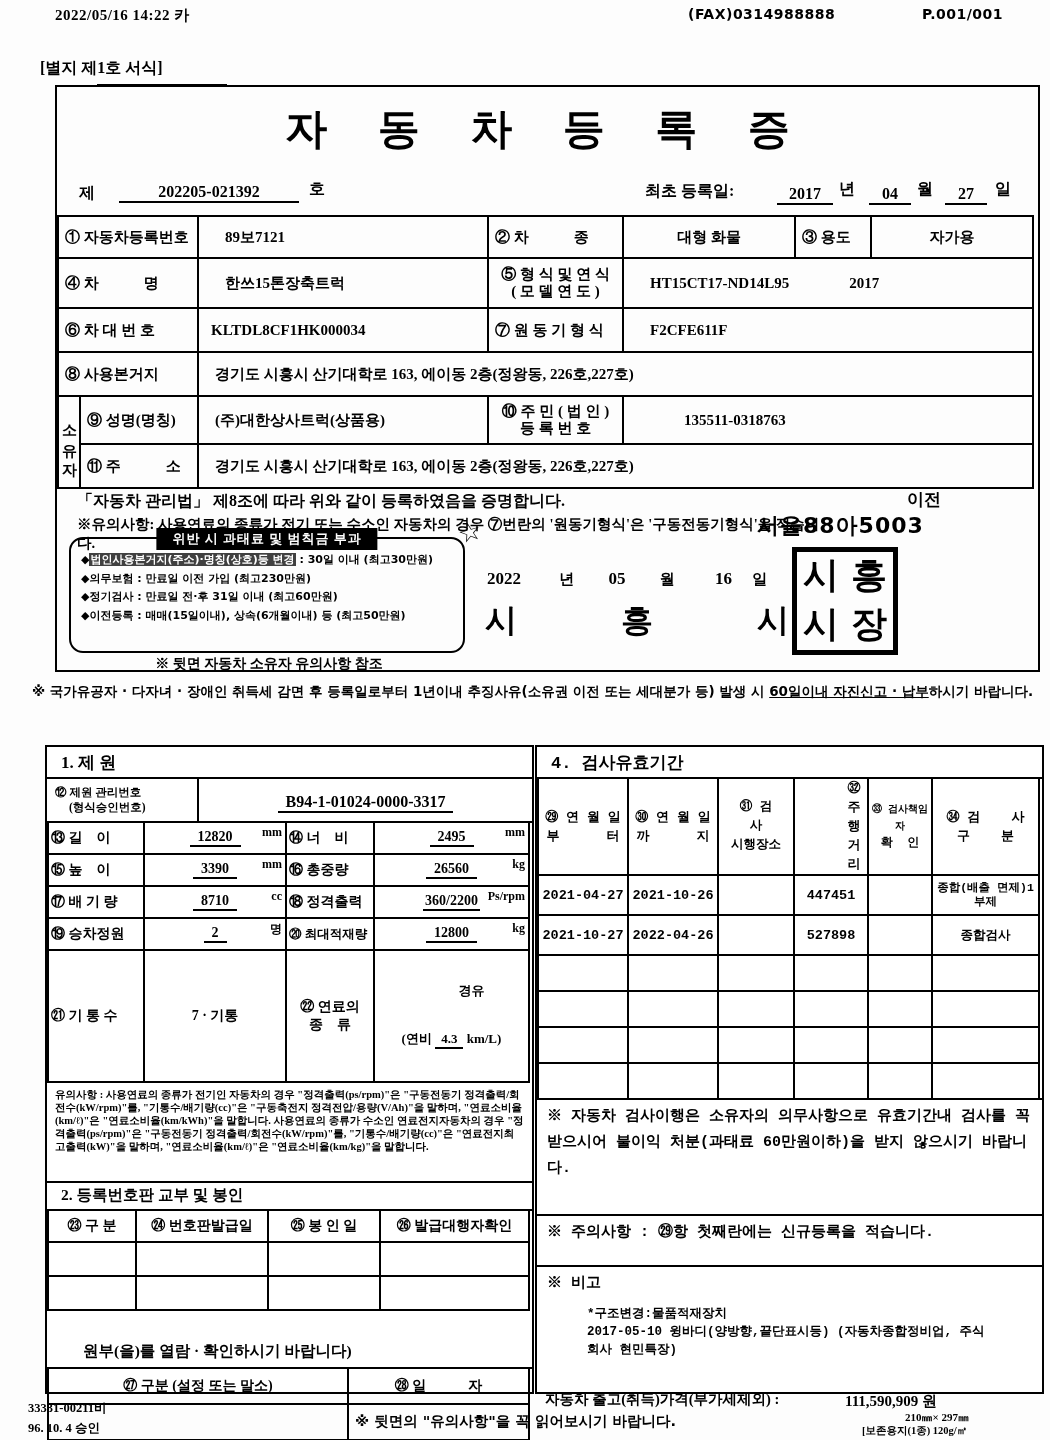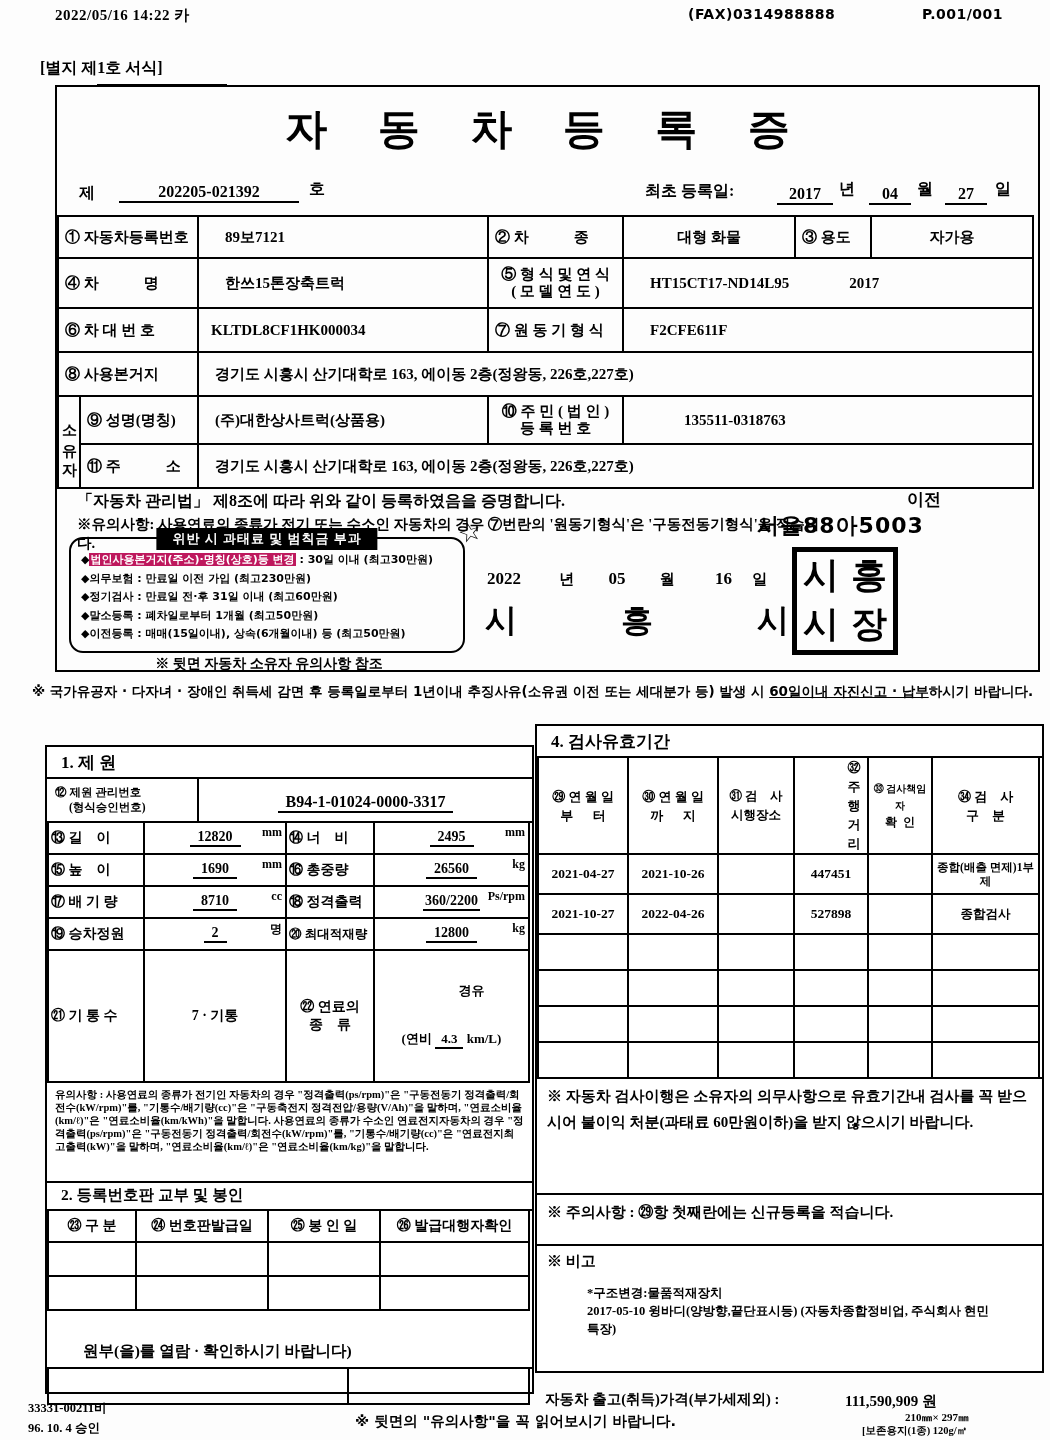--- a/index.html
+++ b/index.html
@@ -22,21 +22,21 @@
   table.cert td.lab2{text-align:center;white-space:pre-wrap;line-height:17px;}
   table.cert td.val{padding-left:26px;}
   td.owner-v{writing-mode:vertical-rl;text-orientation:upright;text-align:center;padding:0;font-size:14px;letter-spacing:4px;}
   .stmt{font-size:16px;line-height:24px;}
   .hand{font-family:"DejaVu Sans",sans-serif;font-weight:bold;}
   
   .warnbox{border:2px solid #000;border-radius:14px;}
   .warntitle{position:absolute;top:-11px;left:50%;transform:translateX(-50%);background:#000;color:#fff;
     font-size:13px;padding:2px 16px;white-space:nowrap;letter-spacing:1px;}
   .warnlist{padding:12px 8px 4px 10px;font-size:11px;line-height:18.5px;font-family:"DejaVu Sans",sans-serif;}
-  .hl{background:#be185d;color:#fff;padding:0 1px;}
+  .hl{background:#404040;color:#fff;padding:0 1px;}
   
   .lowbox{border:2px solid #000;background:#fff;}
   .sect-title{font-size:17px;padding:4px 0 12px 14px;border-bottom:2px solid #000;box-sizing:border-box;}
   table.grid{border-collapse:collapse;table-layout:fixed;margin-top:-2px;}
   table.grid td{border:2px solid #000;font-size:14px;text-align:center;vertical-align:middle;padding:0 2px;white-space:pre-wrap;}
   .unitcell{position:relative;}
   .unit{position:absolute;right:3px;top:2px;font-size:12px;}
   .vund{border-bottom:2px solid #000;padding:0 8px;display:inline-block;}
   .smallnote{font-size:10.5px;line-height:13px;padding:5px 8px;border-bottom:2px solid #000;box-sizing:border-box;font-weight:bold;}
   .notice-p{font-size:15px;line-height:26px;padding:4px 10px;border-bottom:2px solid #000;box-sizing:border-box;}
@@ -127,21 +127,20 @@
   <div class="abs" style="left:20px;top:428px;width:760px;font-size:14.5px;">※유의사항: 사용연료의 종류가 전기 또는 수소인 자동차의 경우 ⑦번란의 '원동기형식'은 '구동전동기형식'을 적습니다.</div>
   <div class="abs hand" style="left:700px;top:424px;font-size:22px;letter-spacing:1px;">서울88아5003</div>
 
   <div class="abs warnbox" style="left:12px;top:450px;width:392px;height:112px;">
     <div class="warntitle">위반 시 과태료 및 범칙금 부과</div>
     <div class="abs hand" style="right:-18px;top:-22px;font-size:26px;transform:rotate(-15deg);">☆</div>
     <div class="warnlist">
       <div><span>◆</span><span class="hl">법인사용본거지(주소)·명칭(상호)등 변경</span><span> : 30일 이내 (최고30만원)</span></div>
       <div><span>◆</span><span>의무보험 : 만료일 이전 가입 (최고230만원)</span></div>
       <div><span>◆</span><span>정기검사 : 만료일 전·후 31일 이내 (최고60만원)</span></div>
-      <div><span>◆</span><span>말소등록 : 폐차일로부터 1개월 (최고50만원)</span></div>
       <div><span>◆</span><span>이전등록 : 매매(15일이내), 상속(6개월이내) 등 (최고50만원)</span></div>
     </div>
   </div>
   <div class="abs" style="left:12px;top:568px;width:400px;text-align:center;font-size:14px;">※ 뒷면 자동차 소유자 유의사항 참조</div>
 
   <div class="abs" style="left:430px;top:482px;font-size:17px;">
     <span>2022</span>
     <span style="margin-left:34px;font-size:15px;">년</span>
     <span style="margin-left:30px;">05</span>
     <span style="margin-left:30px;font-size:15px;">월</span>
@@ -182,21 +181,21 @@
       </colgroup>
     <tbody>
         <tr style="height:32px;">
       <td class="lab" style="text-align:left;">⑬ 길    이</td>
       <td class="unitcell"><span class="vund">12820</span><span class="unit">mm</span></td>
       <td style="text-align:left;">⑭ 너    비</td>
       <td class="unitcell"><span class="vund">2495</span><span class="unit">mm</span></td>
     </tr>
     <tr style="height:32px;">
       <td style="text-align:left;">⑮ 높    이</td>
-      <td class="unitcell"><span class="vund">1690</span><span class="unit">mm</span></td>
+      <td class="unitcell"><span class="vund">3390</span><span class="unit">mm</span></td>
       <td style="text-align:left;">⑯ 총중량</td>
       <td class="unitcell"><span class="vund">26560</span><span class="unit">kg</span></td>
     </tr>
     <tr style="height:32px;">
       <td style="text-align:left;">⑰ 배 기 량</td>
       <td class="unitcell"><span class="vund">8710</span><span class="unit">cc</span></td>
       <td style="text-align:left;">⑱ 정격출력</td>
       <td class="unitcell"><span class="vund" style="padding:0 2px;">360/2200</span><span class="unit">Ps/rpm</span></td>
     </tr>
     <tr style="height:32px;">
@@ -252,30 +251,34 @@
   <div class="sect-title" style="height:58px;font-size:15.5px;line-height:24px;padding-top:4px;">
     <br>
     <span style="padding-left:22px;">원부(을)를 열람 · 확인하시기 바랍니다)</span>
   </div>
   <table class="grid" style="width:481px;">
     <colgroup>
         <col style="width:300px">
         <col style="width:181px">
       </colgroup>
     <tbody>
-    <tr style="height:36px;">
-          <td></td>
-          <td></td>
-        </tr>
-
-  </tbody>
-    </table>
-</div>
-
-<div class="abs lowbox" style="left:535px;top:724px;width:505px;height:645px;">
+        <tr style="height:36px;">
+      <td>㉗ 구분 (설정 또는 말소)</td>
+      <td>㉘ 일            자</td>
+    </tr>
+    <tr style="height:36px;">
+          <td></td>
+          <td></td>
+        </tr>
+
+  </tbody>
+    </table>
+</div>
+
+<div class="abs lowbox" style="left:535px;top:745px;width:505px;height:645px;font-family:Liberation Mono, monospace;">
   <div class="sect-title" style="height:32px;">4. 검사유효기간</div>
 
   <table class="grid" style="width:501px;">
     <colgroup>
         <col style="width:90px">
         <col style="width:90px">
         <col style="width:76px">
         <col style="width:74px">
         <col style="width:64px">
         <col style="width:107px">

